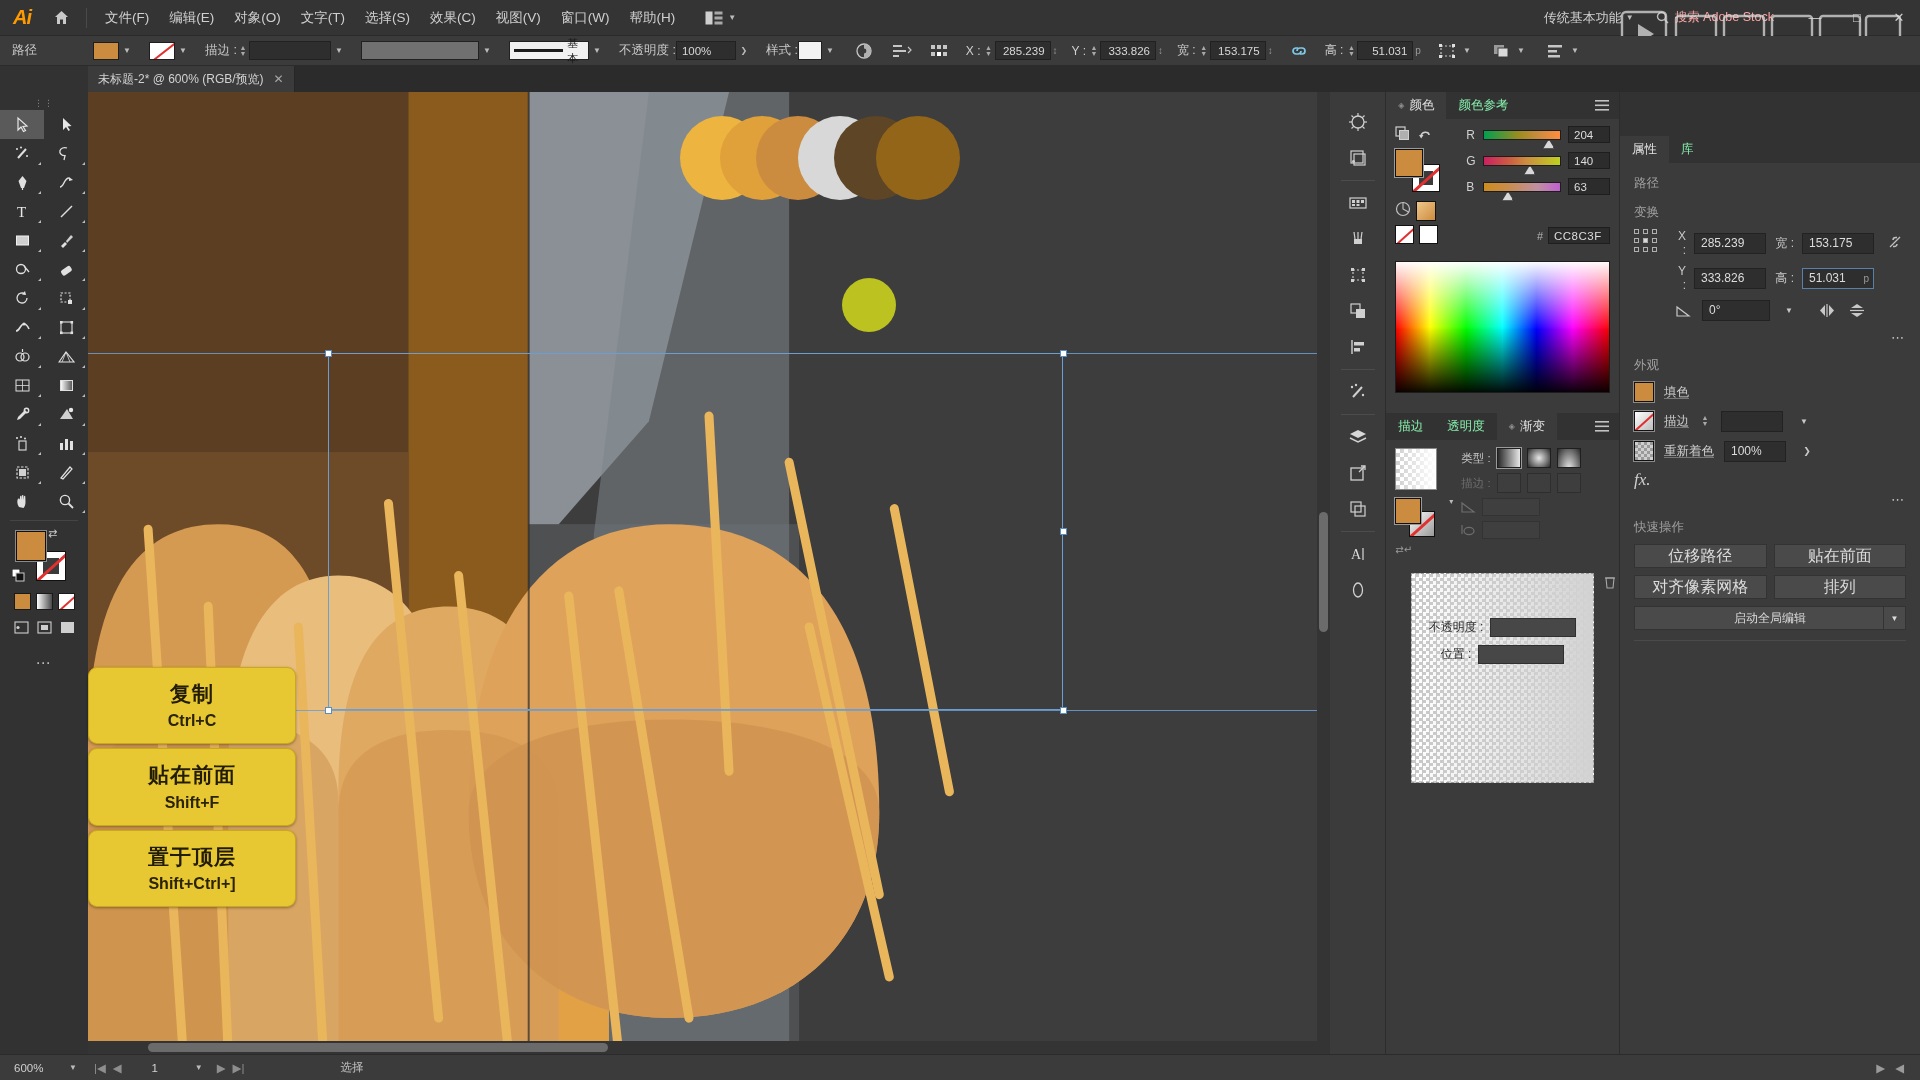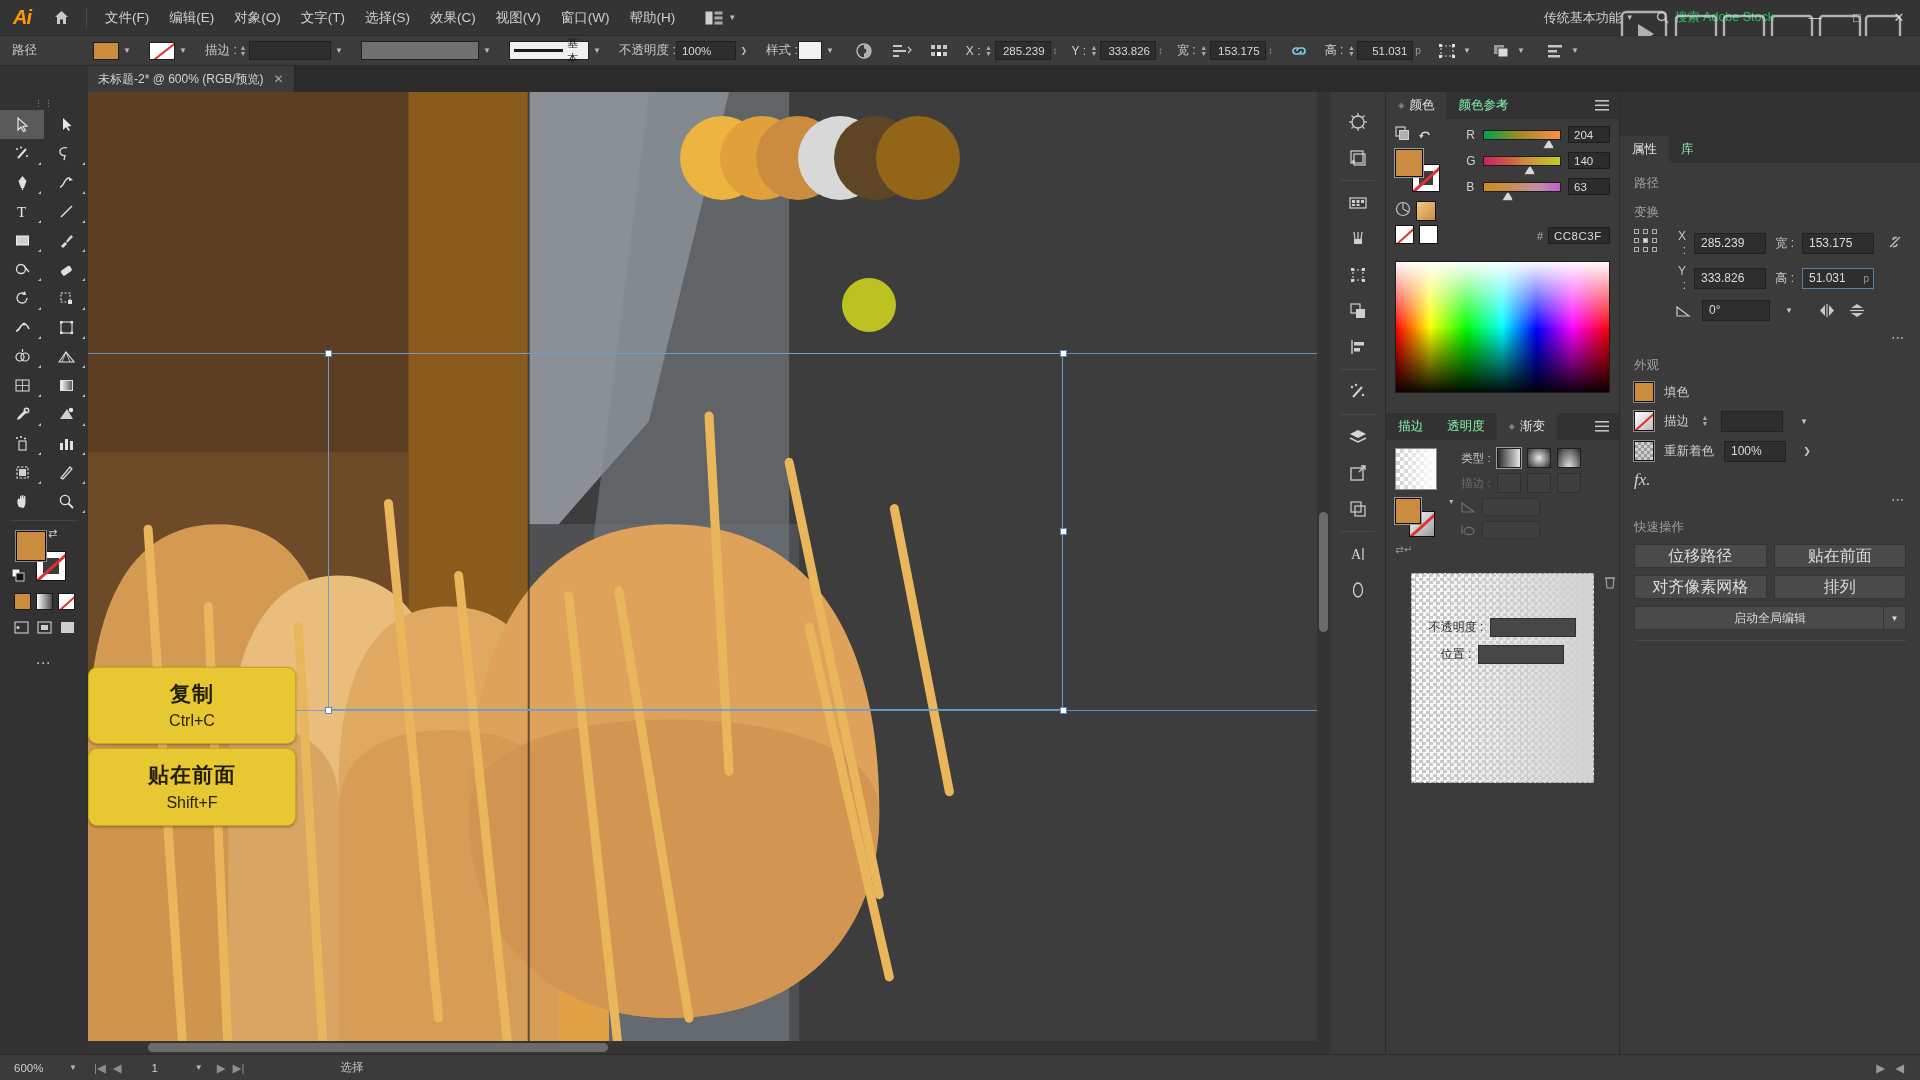--- a/index.html
+++ b/index.html
@@ -36,21 +36,21 @@
   .arrange-box {
     margin-left: 14px; display: flex; align-items: center; gap: 5px;
     padding: 2px 6px; color: #c8c8c8;
   }
   .mb-right { margin-left: auto; display: flex; align-items: center; height: 36px; }
   .workspace-sel {
     display: flex; align-items: center; gap: 4px; font-size: 13px; color: #d0d0d0;
     padding: 0 8px;
   }
   .search-box {
-    display: flex; align-items: center; gap: 6px; font-size: 12.5px; color: #22c55e;
+    display: flex; align-items: center; gap: 6px; font-size: 12.5px; color: #fca5a5;
     padding: 0 10px; margin-left: 4px;
   }
   .win-btns { display: flex; align-items: center; margin-left: 10px; }
   .win-btn {
     width: 42px; height: 36px; display: flex; align-items: center; justify-content: center;
     color: #cfcfcf; font-size: 13px;
   }
 
   
   .controlbar {
@@ -234,21 +234,21 @@
   .callout {
     background: #e8c832; border-radius: 9px; border: 1px solid #caa81d;
     padding: 13px 8px 13px; text-align: center; margin-bottom: 4px;
     box-shadow: 0 1px 3px rgba(0,0,0,.35);
   }
   .callout .t1 {
     font-size: 21px; color: #221c04; font-weight: bold; letter-spacing: 1px;
     line-height: 1.25;
   }
   .callout .t2 {
-    font-size: 16px; color: #2a2305; margin-top: 5px; font-weight: normal;
+    font-size: 16px; color: #2a2305; margin-top: 5px; font-weight: bold;
   }
 
   
   .rightarea {
     position: absolute; top: 92px; right: 0; width: 590px; bottom: 26px;
     display: flex;
   }
   .iconrail {
     width: 62px; background: #3b3b3b; padding-top: 12px;
     display: flex; flex-direction: column; align-items: center; gap: 0;
@@ -443,21 +443,21 @@
     background: linear-gradient(135deg,#ffffff 0%,#bdbdbd 100%); position: relative; overflow: hidden;
   }
   .ap-sw.stroke::after {
     content: ''; position: absolute; left: -4px; top: 8px; width: 30px; height: 2px;
     background: #e03030; transform: rotate(-42deg);
   }
   .ap-sw.opacity {
     background: repeating-conic-gradient(#9a9a9a 0% 25%, #cfcfcf 0% 50%) 0 0/6px 6px;
   }
   .ap-lab {
-    font-size: 12.5px; color: #cfcfcf; 
+    font-size: 12.5px; color: #cfcfcf; text-decoration: underline;
     text-underline-offset: 2px; text-decoration-color: #777;
   }
   .ap-inp {
     height: 21px; background: #2e2e2e; border: 1px solid #222;
     font-size: 12px; color: #dcdcdc; display: flex; align-items: center;
     padding-left: 6px;
   }
   .fx { font-size: 17px; font-style: italic; color: #d0d0d0; margin: 4px 0 0; font-family: "Liberation Serif", serif; }
   .qa-grid {
     display: grid; grid-template-columns: 1fr 1fr; gap: 7px; margin-top: 8px;
@@ -1018,20 +1018,24 @@
   </div>
 
   <div class="callouts">
     <div class="callout">
       <div class="t1">复制</div>
       <div class="t2">Ctrl+C</div>
     </div>
     <div class="callout">
       <div class="t1">贴在前面</div>
       <div class="t2">Shift+F</div>
+    </div>
+    <div class="callout">
+      <div class="t1">置于顶层</div>
+      <div class="t2">Shift+Ctrl+]</div>
     </div>
   </div>
 
   <div class="canvas-scroll-v" style="right:590px">
     <div class="thumb"></div>
   </div>
   <div class="canvas-scroll-h">
     <div class="thumb"></div>
   </div>
 

